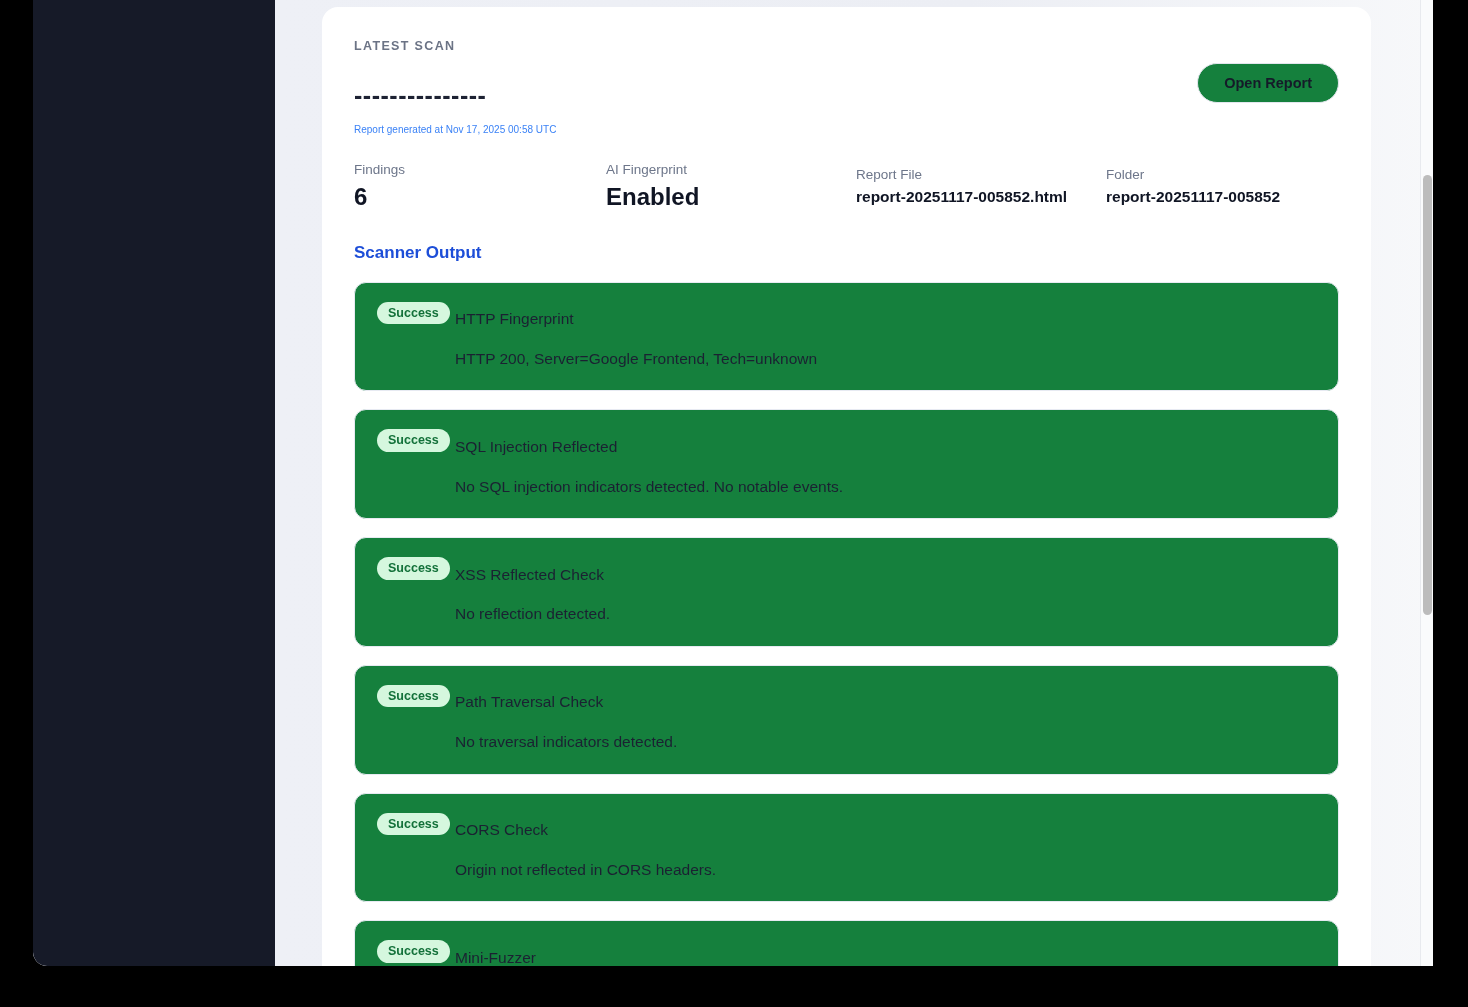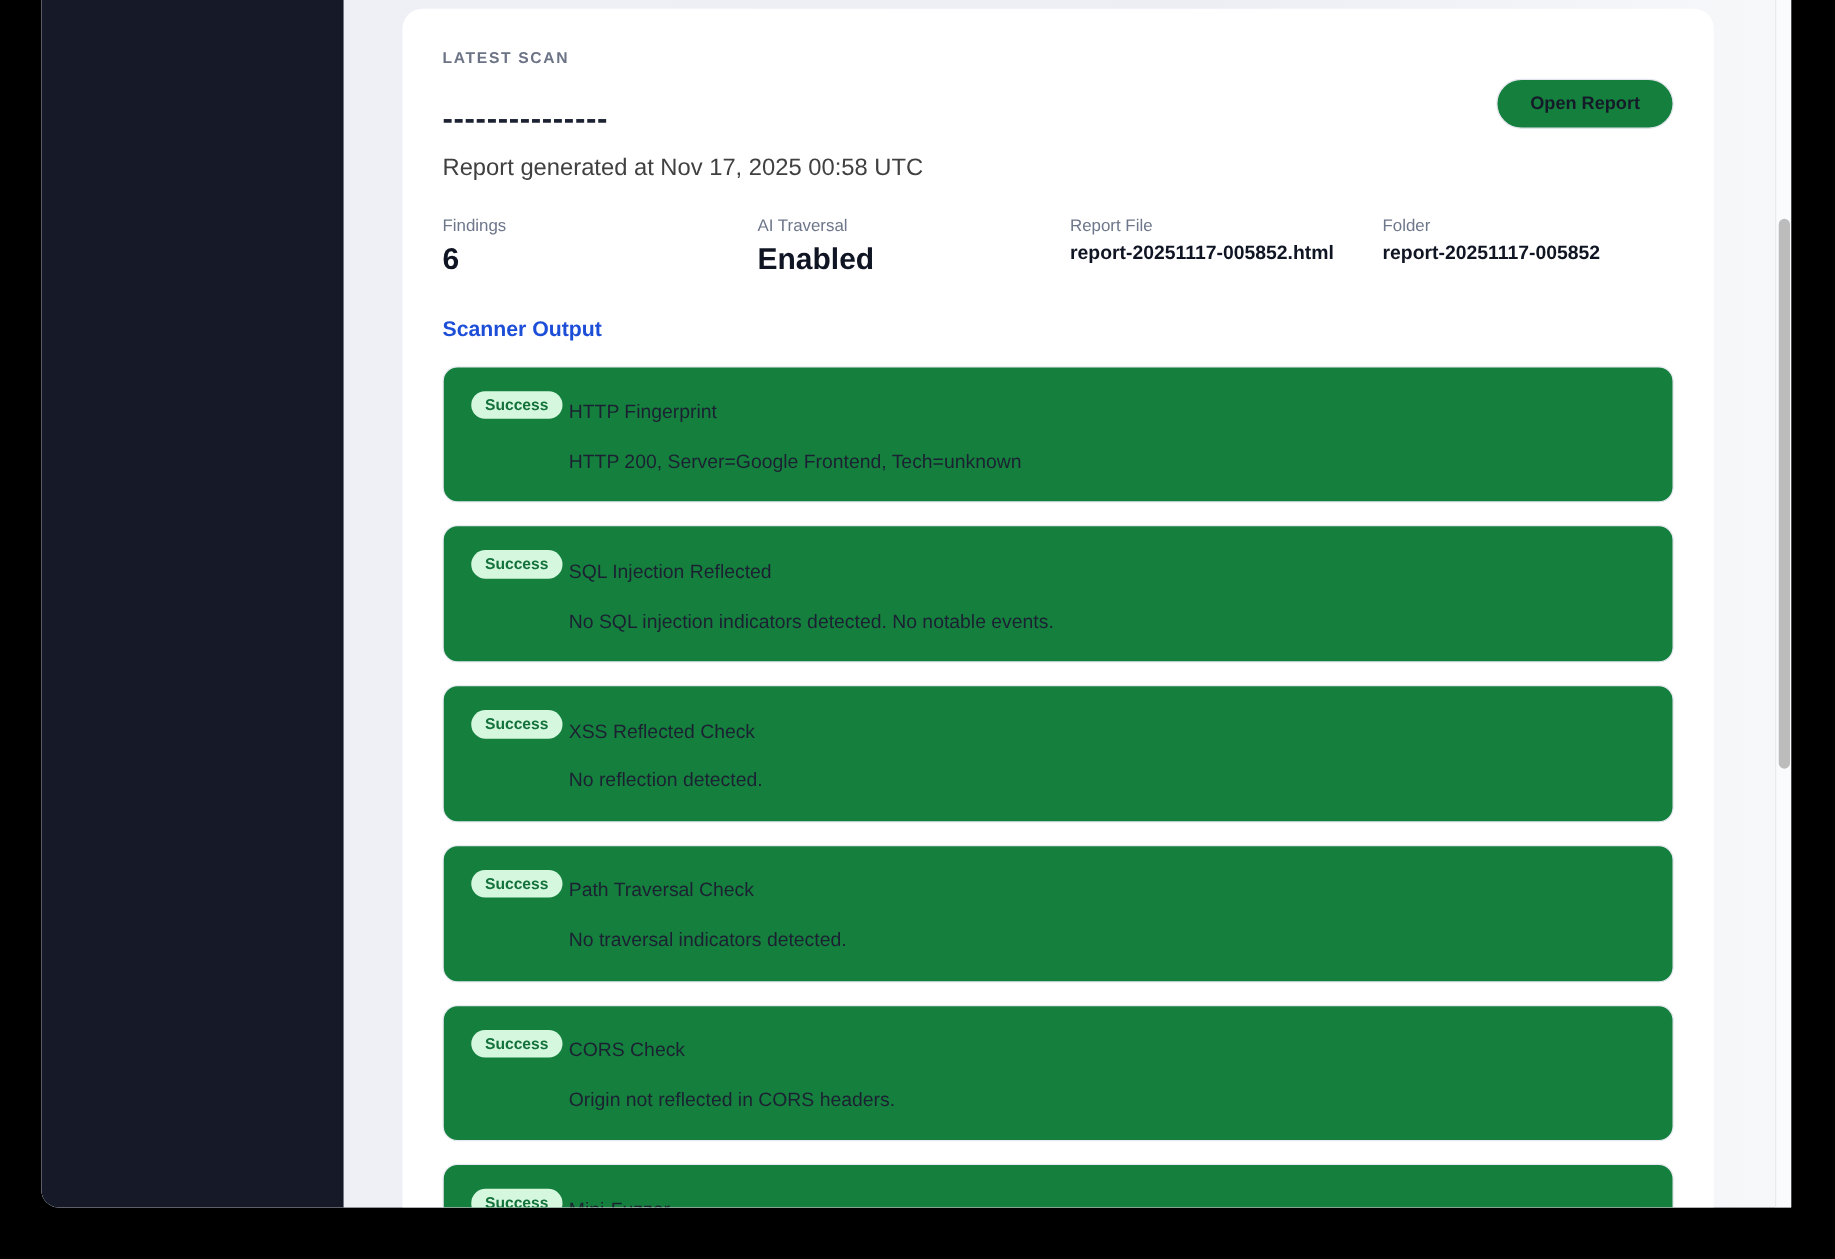--- a/index.html
+++ b/index.html
@@ -98,29 +98,29 @@
     font-size: 14.5px;
     font-weight: bold;
     color: #151a29;
     font-family: "Liberation Sans", sans-serif;
     cursor: pointer;
     white-space: nowrap;
     margin-top: -16px;
   }
 
   .generated-line {
-    font-size: 19px;
-    color: #404040;
+    font-size: 10px;
+    color: #3b82f6;
     margin-bottom: 27px;
   }
 
   
   #metrics-row {
     display: flex;
-    align-items: flex-start;
+    align-items: center;
     margin-bottom: 32px;
   }
   .metric { display: flex; flex-direction: column; }
   .metric-label {
     font-size: 13.5px;
     color: #6d768a;
     margin-bottom: 5px;
     line-height: 1.2;
   }
   .metric-value {
@@ -220,21 +220,21 @@
         <div class="generated-line">Report generated at Nov 17, 2025 00:58 UTC</div>
 
         <div id="metrics-row">
 
           <div class="metric" id="metric-findings">
             <span class="metric-label">Findings</span>
             <span class="metric-value metric-big">6</span>
           </div>
 
           <div class="metric" id="metric-validation">
-            <span class="metric-label">AI Traversal</span>
+            <span class="metric-label">AI Fingerprint</span>
             <span class="metric-value metric-big">Enabled</span>
           </div>
 
           <div class="metric" id="metric-reportfile">
             <span class="metric-label">Report File</span>
             <span class="metric-value metric-small">report-20251117-005852.html</span>
           </div>
 
           <div class="metric" id="metric-folder">
             <span class="metric-label">Folder</span>

